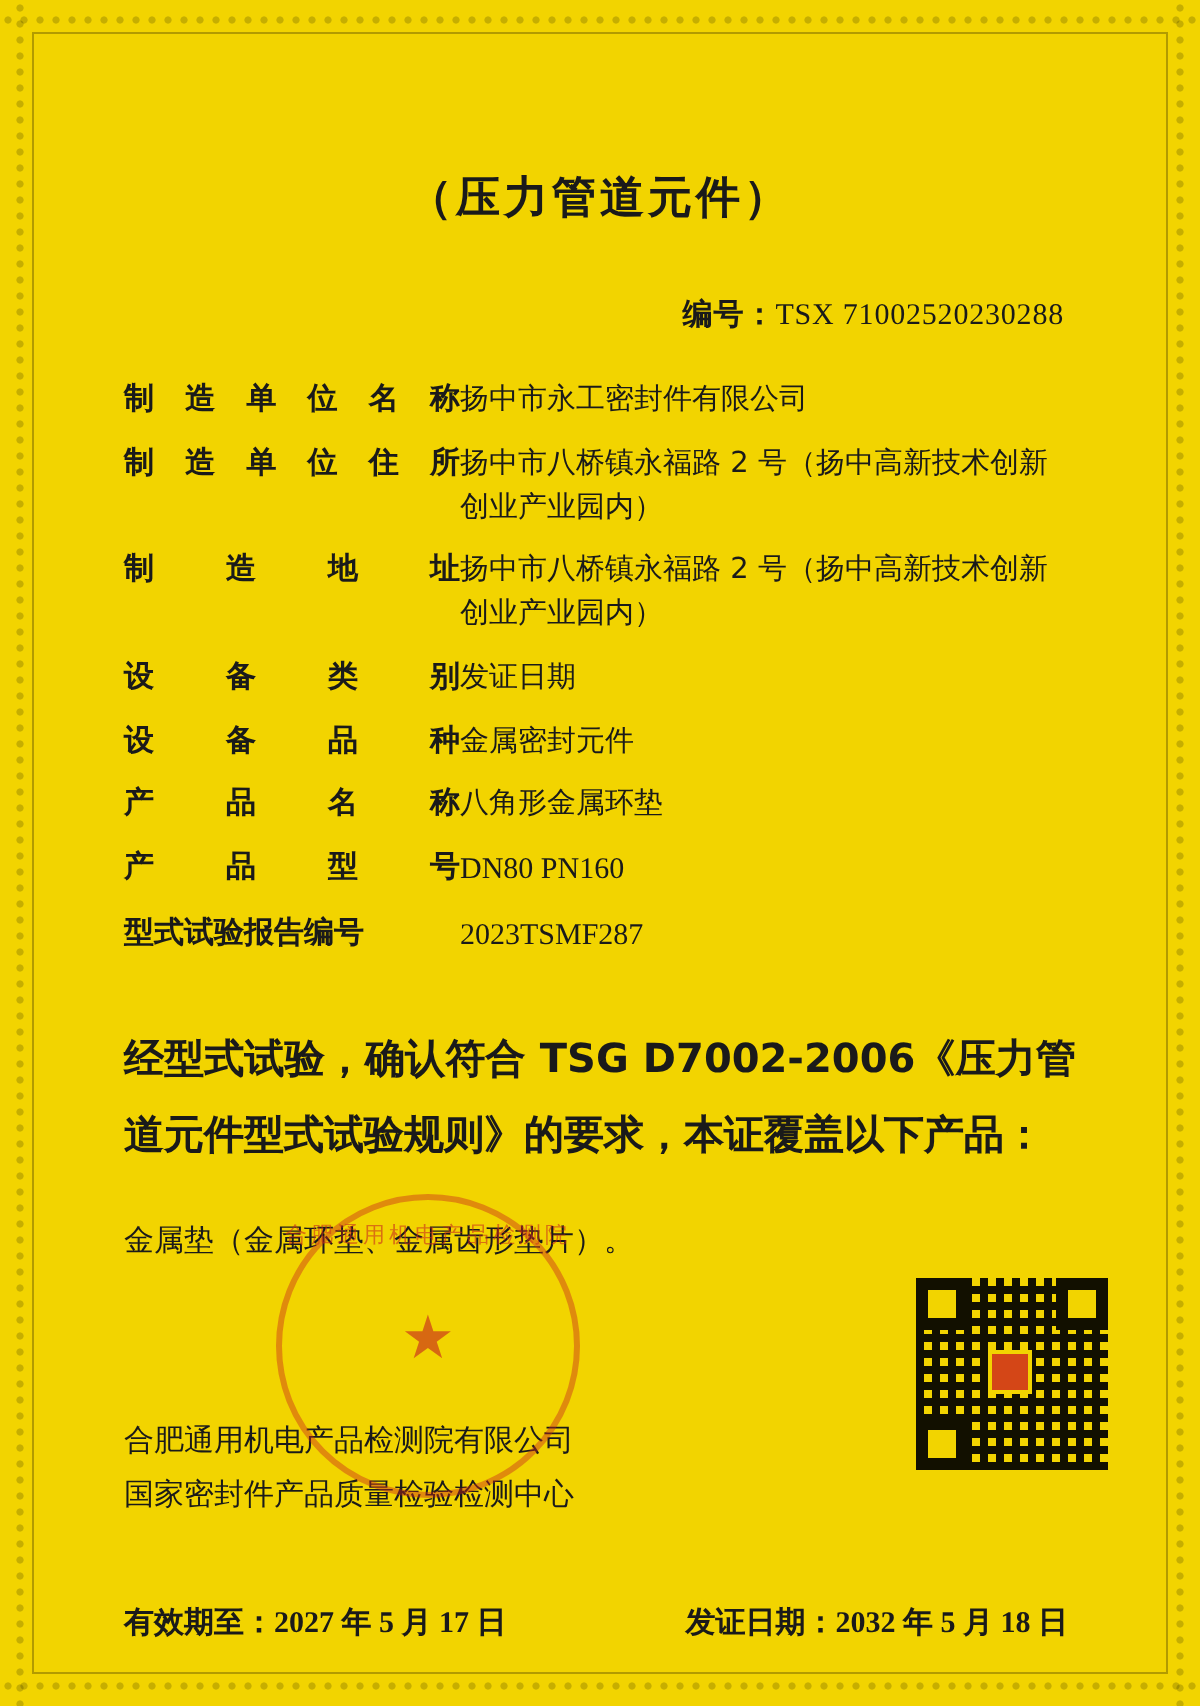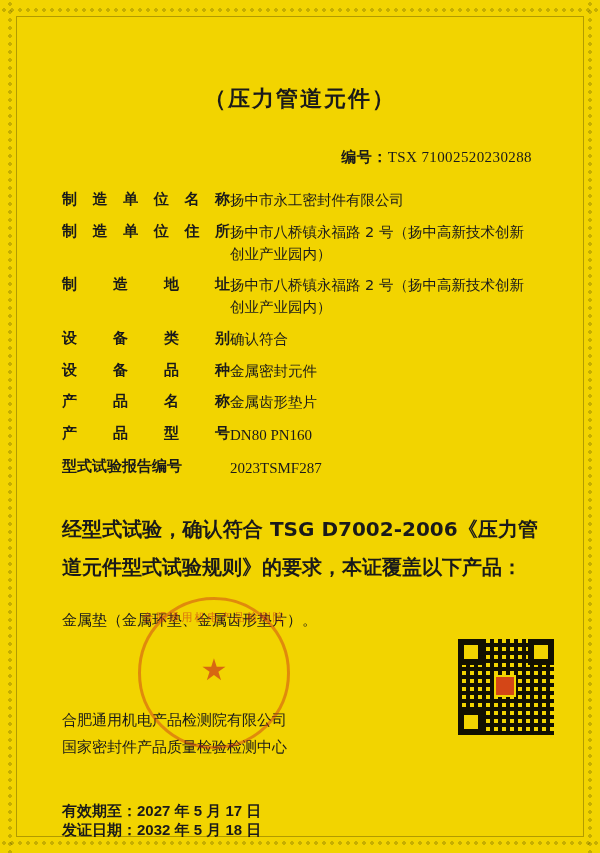--- a/index.html
+++ b/index.html
@@ -134,26 +134,25 @@
     font-family: "DejaVu Sans", sans-serif;
     font-size: 15px;
     font-weight: normal;
     line-height: 1.85;
     margin-top: 72px;
   }
 
   .dates {
     display: flex;
     justify-content: space-between;
-    font-family: Liberation Sans, sans-serif;
+    font-family: Liberation Serif, serif;
     font-size: 15px;
     font-weight: bold;
     margin-top: 40px;
     padding-right: 4px;
-    flex-direction: column;
   }
 
   
   .qr {
     position: absolute;
     right: 46px;
     bottom: 118px;
     width: 96px;
     height: 96px;
     background-color: #f2d400;
@@ -293,21 +292,21 @@
       </tr>
       <tr>
         <td class="label">
           <span class="label-spread">
                 <span>设</span>
                 <span>备</span>
                 <span>类</span>
                 <span>别</span>
               </span>
         </td>
-        <td class="value">确认符合</td>
+        <td class="value">发证日期</td>
       </tr>
       <tr>
         <td class="label">
           <span class="label-spread">
                 <span>设</span>
                 <span>备</span>
                 <span>品</span>
                 <span>种</span>
               </span>
         </td>
@@ -315,21 +314,21 @@
       </tr>
       <tr>
         <td class="label">
           <span class="label-spread">
                 <span>产</span>
                 <span>品</span>
                 <span>名</span>
                 <span>称</span>
               </span>
         </td>
-        <td class="value">金属齿形垫片</td>
+        <td class="value">八角形金属环垫</td>
       </tr>
       <tr>
         <td class="label">
           <span class="label-spread">
                 <span>产</span>
                 <span>品</span>
                 <span>型</span>
                 <span>号</span>
               </span>
         </td>

